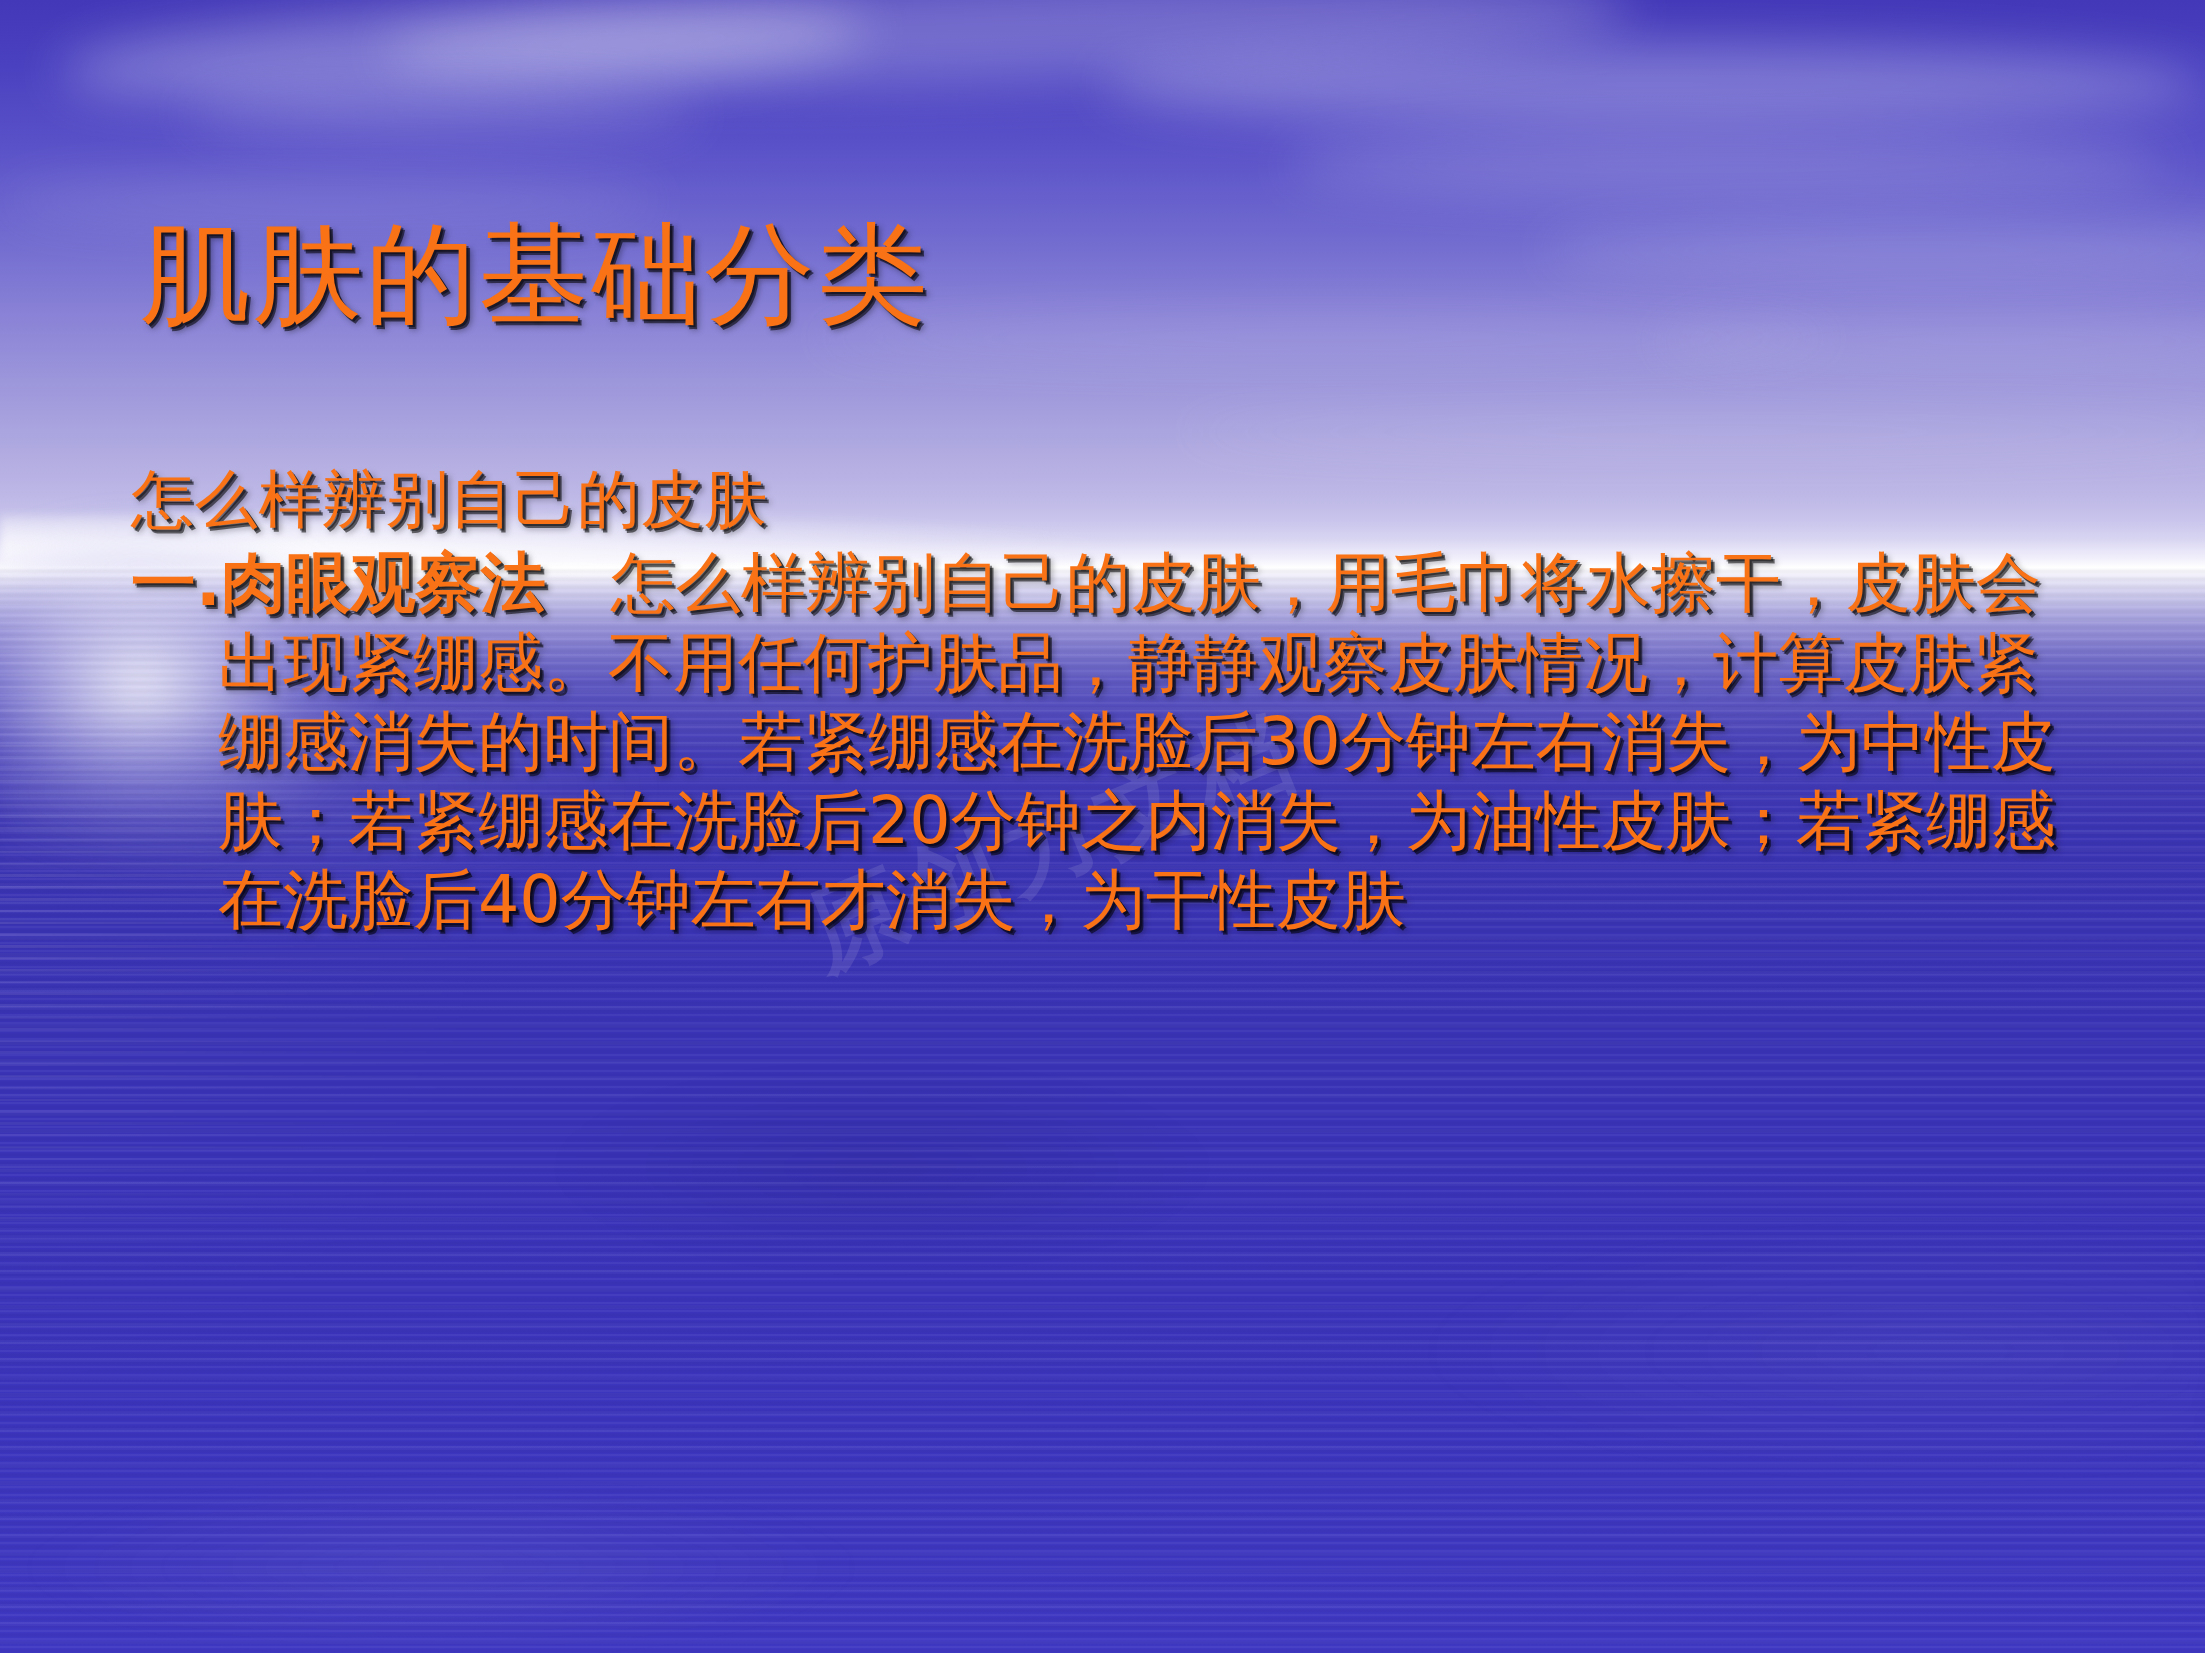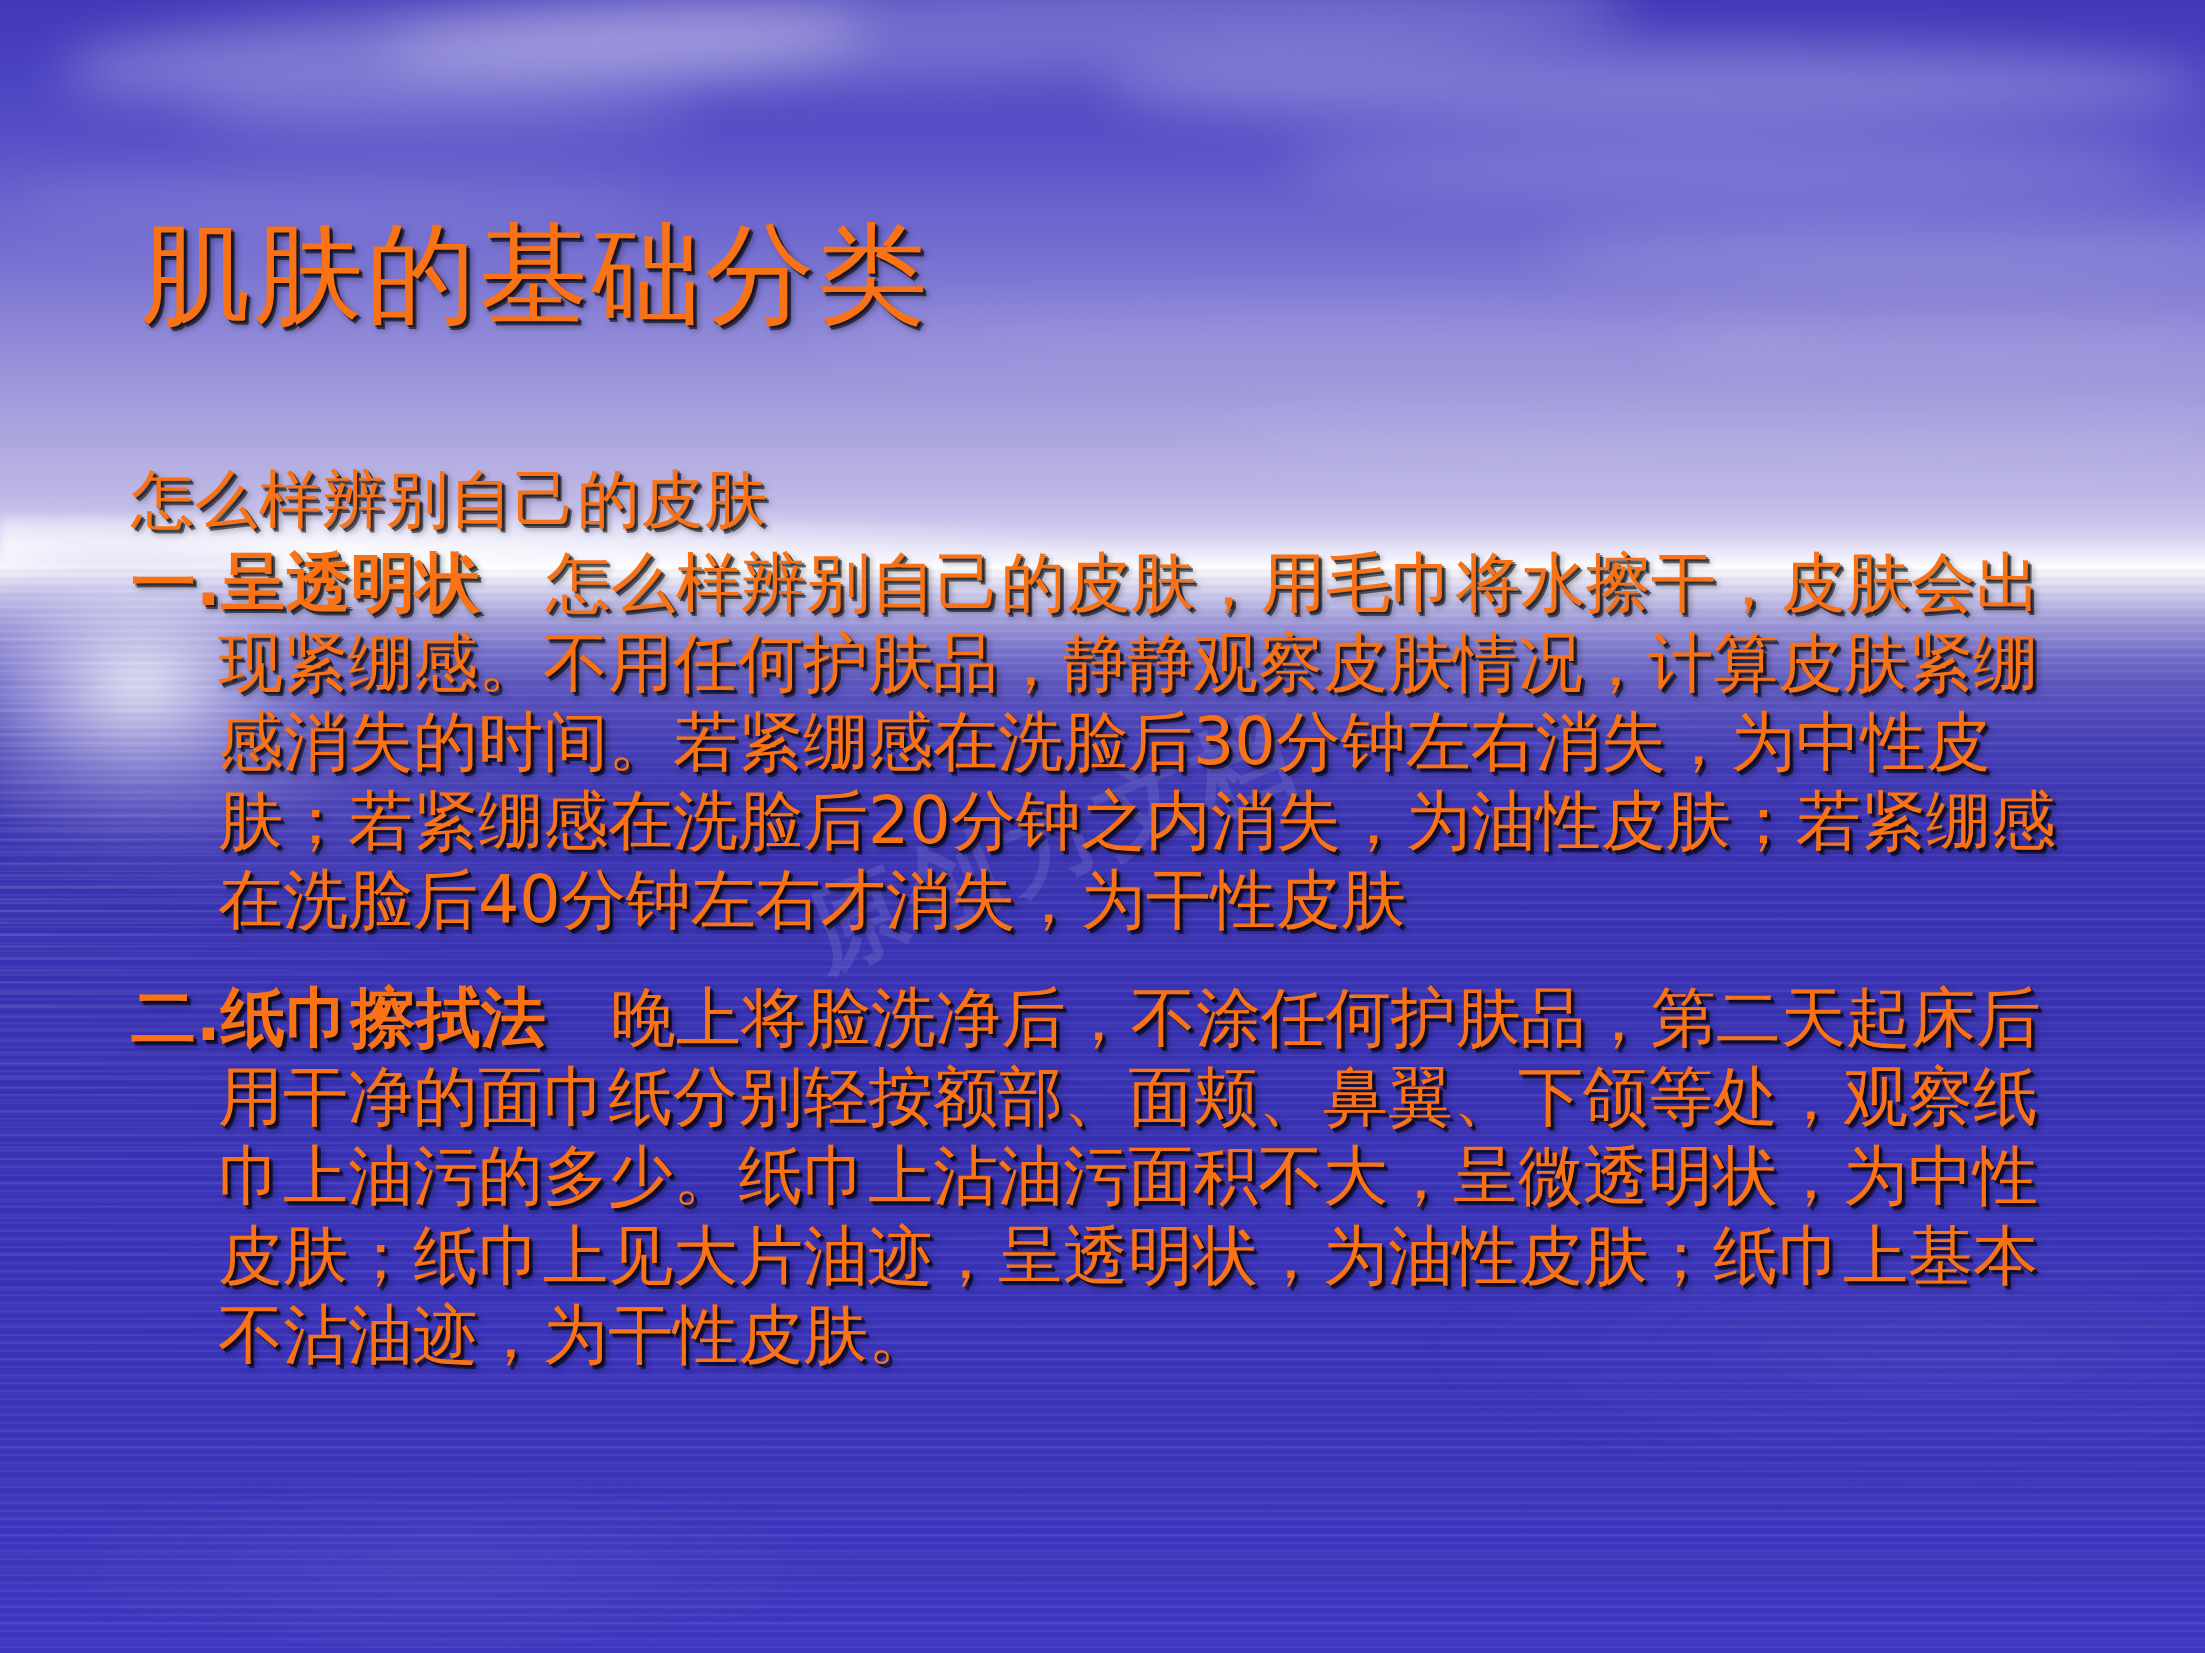--- a/index.html
+++ b/index.html
@@ -227,22 +227,19 @@
 
   <div class="watermark">原创力文档</div>
 
   <h1 id="title" class="shadowed">肌肤的基础分类</h1>
 
   <div id="body">
 
     <p class="subtitle shadowed">怎么样辨别自己的皮肤</p>
 
     <p class="para p1 shadowed">
-      <span class="marker">一.</span><span class="marker">呈透明状</span><span>　怎么样辨别自己的皮肤，用毛巾将水擦干，皮肤会出现紧绷感。不用任何护肤品，静静观察皮肤情况，计算皮肤紧绷感消失的时间。若紧绷感在洗脸后30分钟左右消失，为中性皮肤；若紧绷感在洗脸后20分钟之内消失，为油性皮肤；若紧绷感在洗脸后40分钟左右才消失，为干性皮肤</span>
+      <span class="marker">一.</span><span class="marker">肉眼观察法</span><span>　怎么样辨别自己的皮肤，用毛巾将水擦干，皮肤会出现紧绷感。不用任何护肤品，静静观察皮肤情况，计算皮肤紧绷感消失的时间。若紧绷感在洗脸后30分钟左右消失，为中性皮肤；若紧绷感在洗脸后20分钟之内消失，为油性皮肤；若紧绷感在洗脸后40分钟左右才消失，为干性皮肤</span>
     </p>
 
-    <p class="para p2 shadowed">
-      <span class="marker">二.</span><span class="marker">纸巾擦拭法</span><span>　晚上将脸洗净后，不涂任何护肤品，第二天起床后用干净的面巾纸分别轻按额部、面颊、鼻翼、下颌等处，观察纸巾上油污的多少。纸巾上沾油污面积不大，呈微透明状，为中性皮肤；纸巾上见大片油迹，呈透明状，为油性皮肤；纸巾上基本不沾油迹，为干性皮肤。</span>
-    </p>
 
   </div>
 </div>
 
 
 </body></html>

